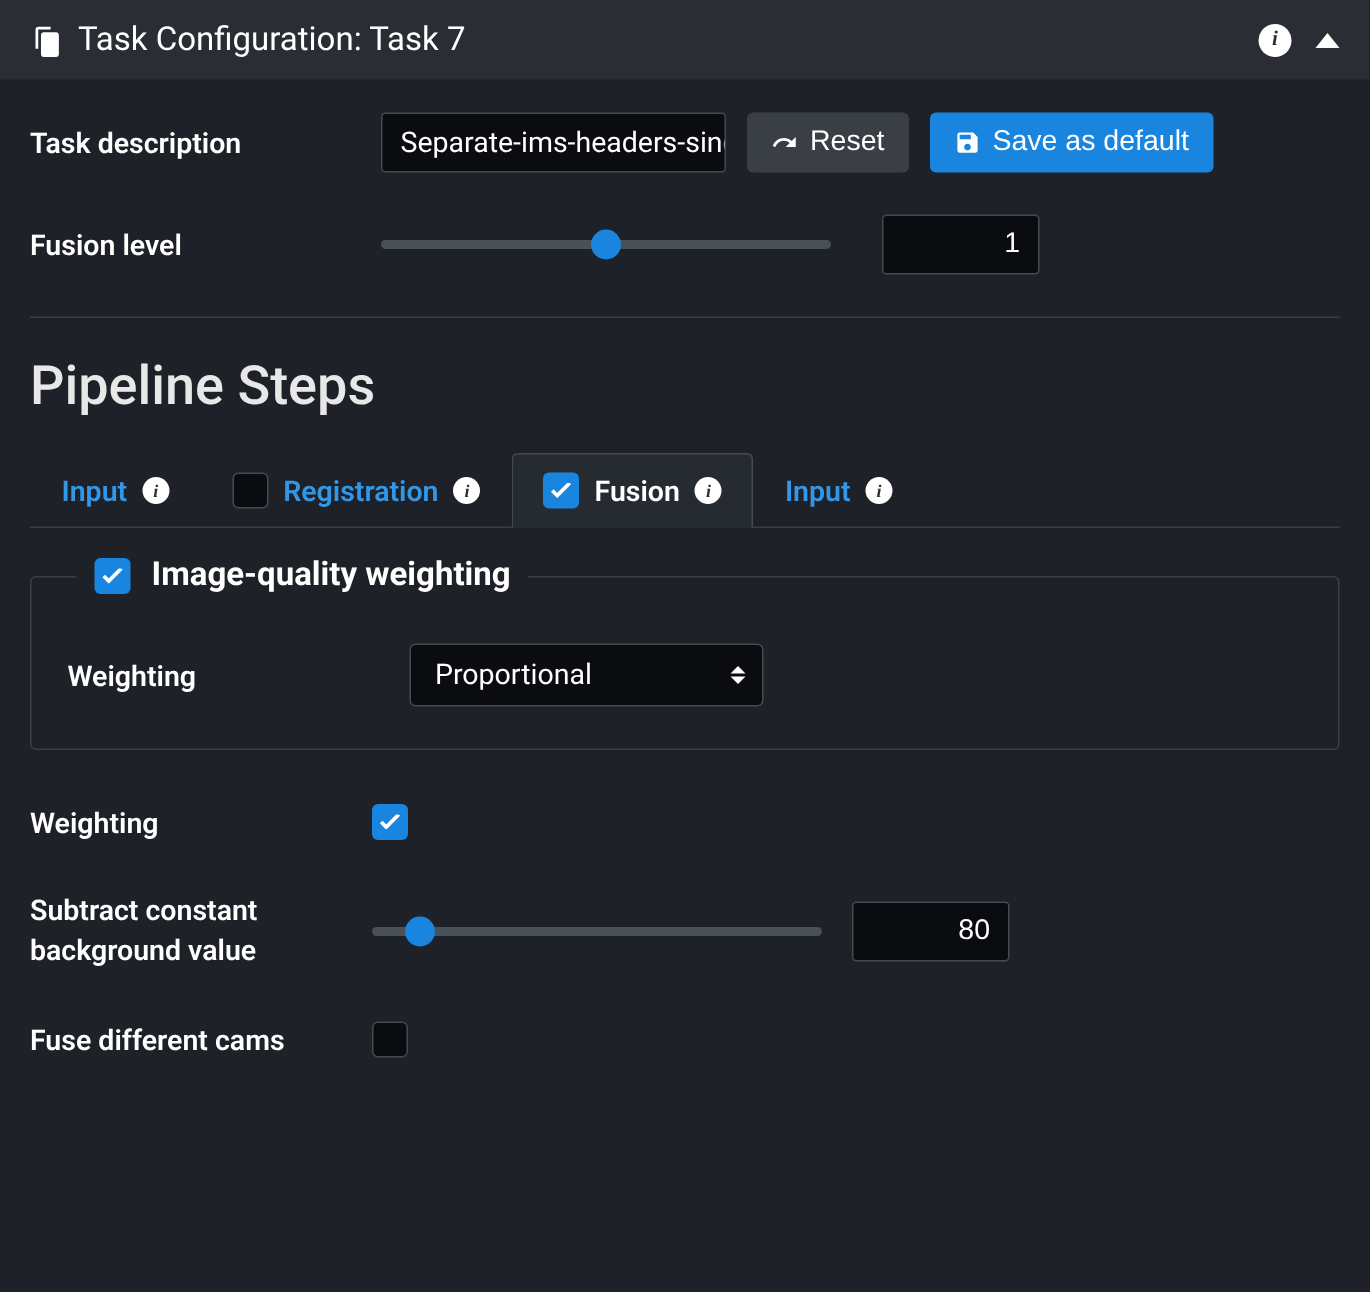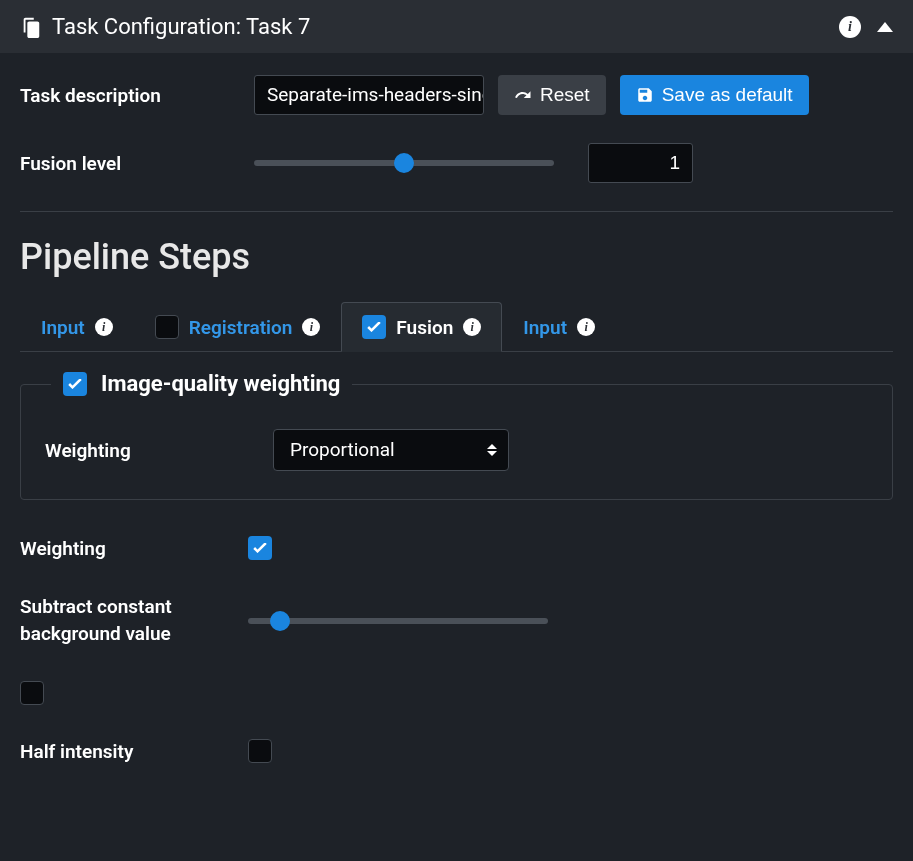--- a/index.html
+++ b/index.html
@@ -359,25 +359,23 @@
             <path d="M1 6l4 4 10-10" stroke="#fff" stroke-width="3"></path>
           </svg>
       </span>
     </div>
 
     <div class="form-row">
       <div class="label twoline">Subtract constant background value</div>
       <div class="slider-container">
         <input type="range" min="0" max="1000" value="80" class="slider" style="">
       </div>
+      <input type="text" class="num-input" value="80" style="">
     </div>
 
     <div class="form-row">
+      <div class="label">Fuse different cams</div>
       <span class="checkbox unchecked"></span>
     </div>
 
-    <div class="form-row" style="margin-bottom:0;">
-      <div class="label">Half intensity</div>
-      <span class="checkbox unchecked"></span>
-    </div>
 
   </div>
 </div>
 
 </body></html>

